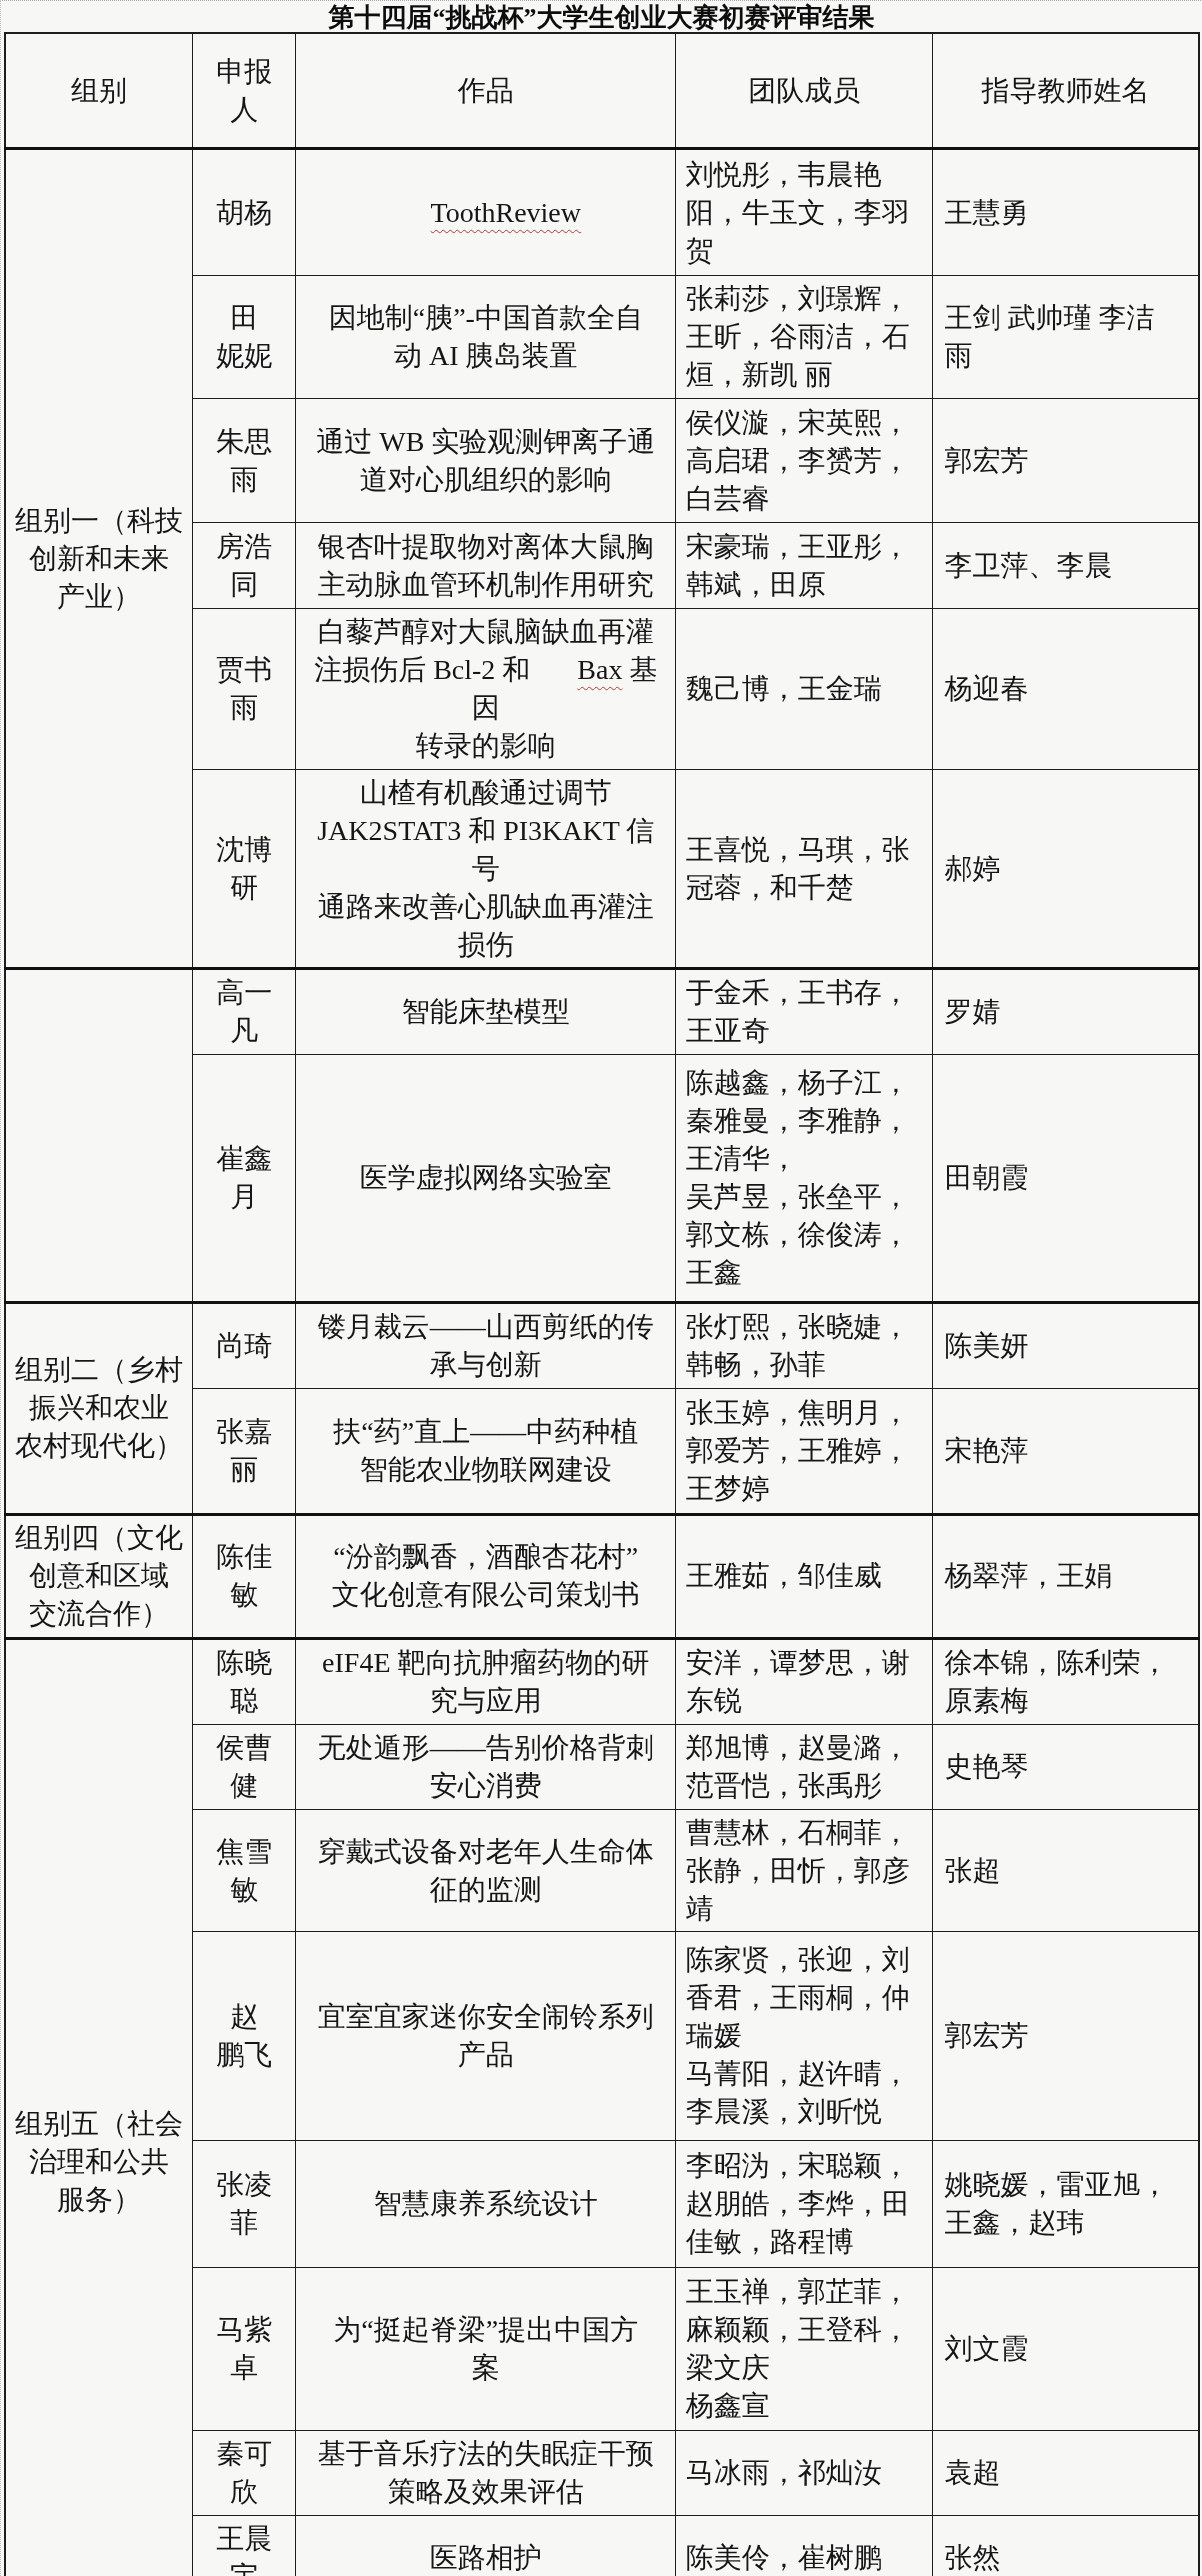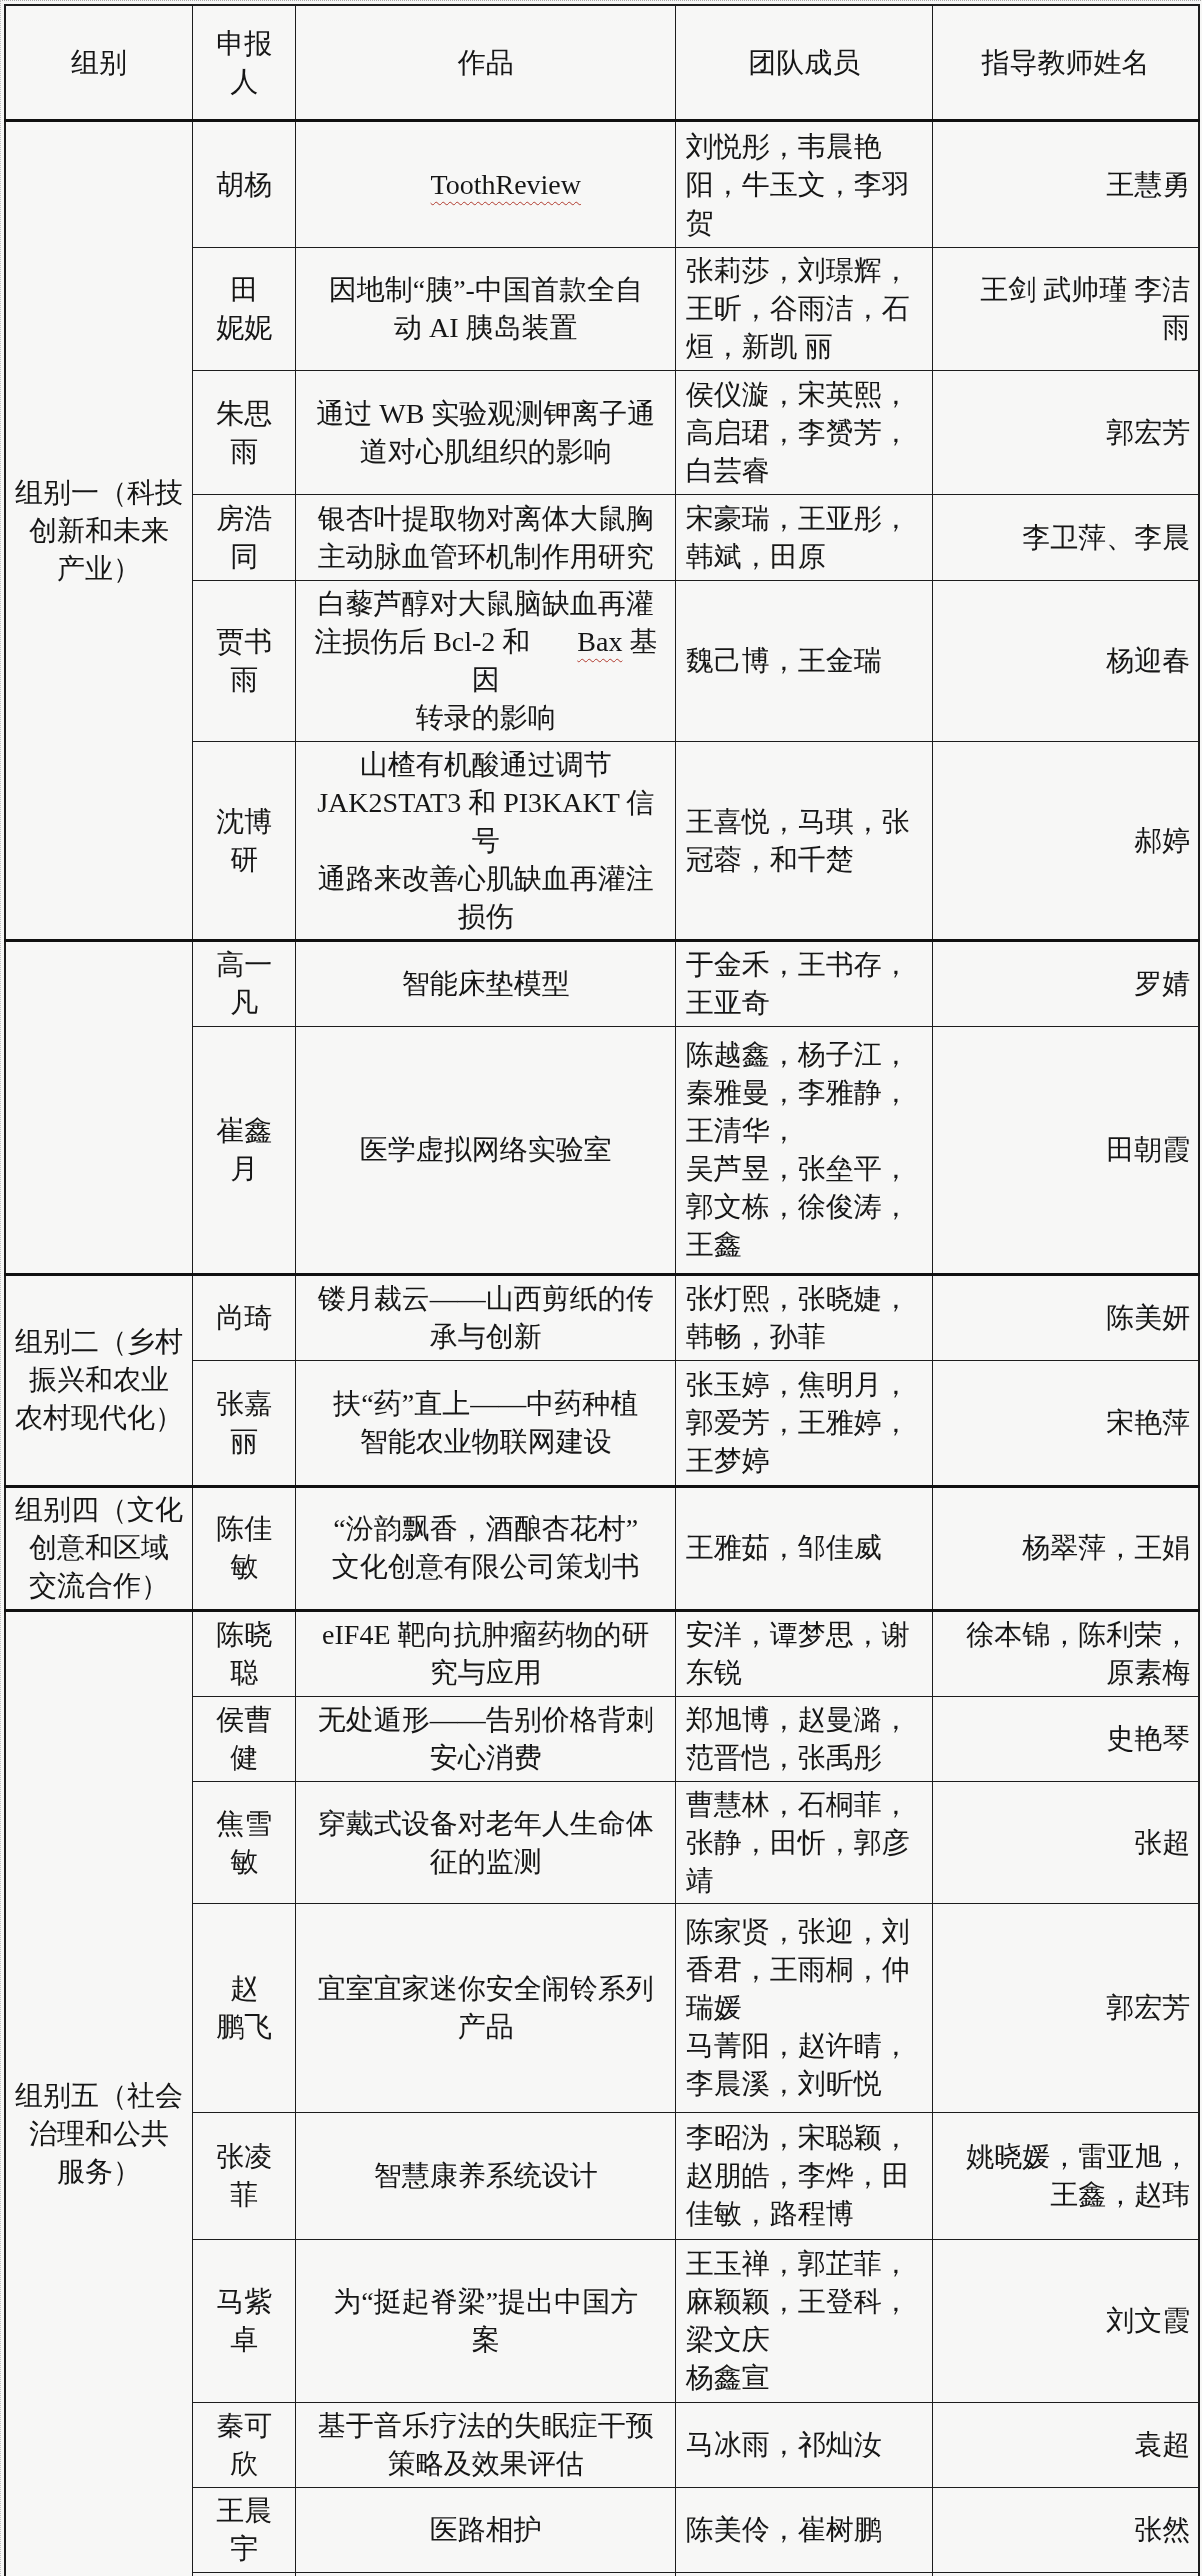--- a/index.html
+++ b/index.html
@@ -17,28 +17,29 @@
   th,td{border:1.9px solid #1d1d1d;box-sizing:border-box;
         font-size:28px;line-height:38px;font-weight:normal;
         vertical-align:middle;white-space:pre-wrap;overflow:hidden;}
   thead th{text-align:center;border-bottom:3.3px solid #111;}
   td.c-group{text-align:center;padding:3.8px 5.6px;margin-left:40px;}
   td.g-sep{border-top:3.3px solid #111;}
   tr.sep>td{border-bottom:3.3px solid #111;}
   td.c-app{text-align:center;padding:3.8px 13px;}
   td.c-work{text-align:center;padding:3.8px 9.4px;}
   td.c-team{text-align:left;padding:3.8px 7.5px 3.8px 9.4px;}
-  td.c-teach{text-align:right;padding:3.8px 7.5px 3.8px 11.3px;}
+  td.c-teach{text-align:left;padding:3.8px 7.5px 3.8px 11.3px;}
   .sq:not(:empty){text-decoration-line:underline;text-decoration-style:wavy;
       text-decoration-color:#b03a2e;text-decoration-thickness:1.4px;text-underline-offset:6.6px;margin-left:40px;}
 </style>
 </head>
 <body>
 
 <div class="page">
+  <div class="doc-title">第十四届“挑战杯”大学生创业大赛初赛评审结果</div>
 
   <table class="results">
     <colgroup>
       <col class="w-group">
         <col class="w-app">
         <col class="w-work">
         <col class="w-team">
         <col class="w-teach">
     </colgroup>
     <thead>

